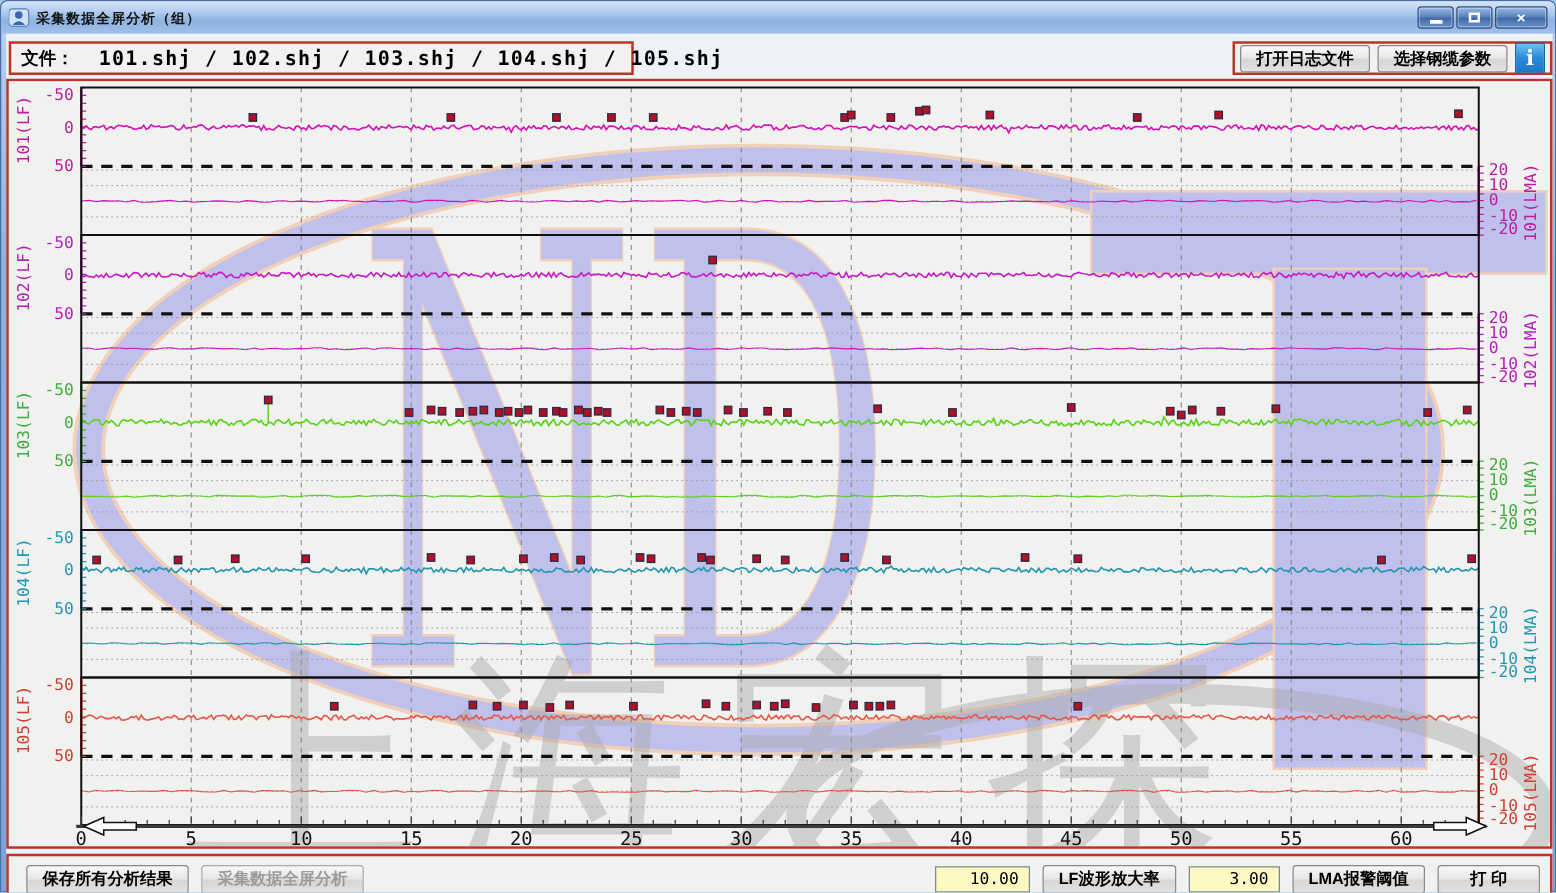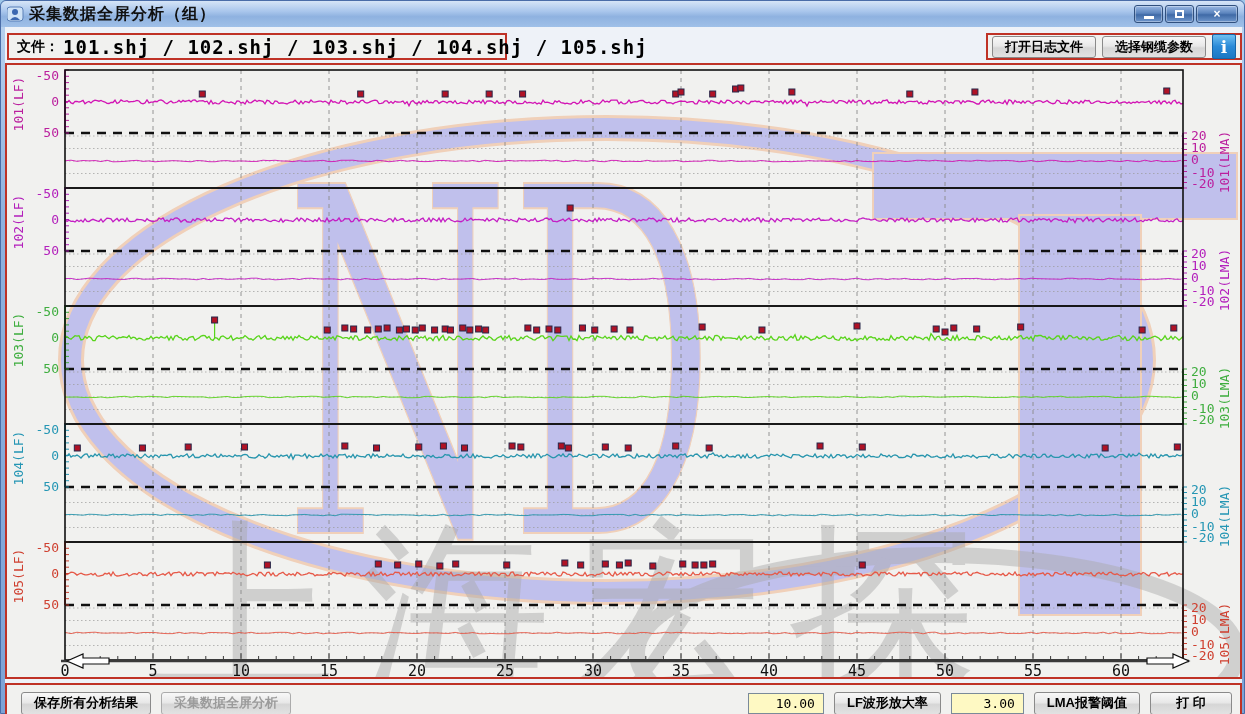--- a/index.html
+++ b/index.html
@@ -6,37 +6,37 @@
   html,body { width:1245px; height:714px; background:#9ec7e8; font-family:"Liberation Sans",sans-serif; overflow:hidden; }
   .window { position:relative; width:1245px; height:714px;
     background:linear-gradient(#bcd4f0,#8fb2de 30%,#7da3d6);
     border:1px solid #4a6da8; border-radius:6px 6px 0 0; }
   
   .titlebar { position:absolute; left:0; top:0; right:0; height:26px;
     display:flex; align-items:center; padding:0 6px;
     background:linear-gradient(#d6e5f7,#a9c6ec 40%,#8fb2e0 60%,#9fc0e8);
     border-radius:6px 6px 0 0; }
   .title-icon { width:17px; height:16px; margin-right:5px; flex:0 0 auto; }
-  .title-text { font-size:16px; font-weight:bold; color:#111; letter-spacing:1px; }
+  .title-text { font-size:11px; font-weight:bold; color:#111; letter-spacing:1px; }
   .winbtns { margin-left:auto; display:flex; gap:2px; }
   .winbtn { width:29px; height:18px; border:1px solid #30507e; border-radius:3px;
     background:linear-gradient(#9ab9e4,#5b84bd 45%,#3f6aa6 55%,#6e96cc);
     color:#fff; display:flex; align-items:center; justify-content:center;
     font-size:12px; font-weight:bold; cursor:default; box-shadow:inset 0 0 0 1px rgba(255,255,255,.35); }
   .winbtn.close { width:42px; }
   .glyph-min { display:block; width:10px; height:3px; background:#fff; margin-top:7px; }
   .glyph-max { display:block; width:9px; height:8px; border:2px solid #fff; }
   
   .content-bg { position:absolute; left:4px; top:26px; width:1237px; height:684px; background:#eef2f8; }
   .topbar { position:absolute; left:4px; top:32px; width:1237px; height:27px; }
   .file-box { position:absolute; left:2px; top:0; width:500px; height:27px;
     border:2px solid #bf3226; background:#f1f1ef; display:flex; align-items:center;
     padding:0 8px; font-size:14px; font-weight:bold; color:#000; white-space:nowrap;
     font-family:"Liberation Sans",sans-serif; }
-  .file-box .files { margin-left:4px; letter-spacing:1px; font-family:"DejaVu Sans Mono",monospace; font-size:19px; }
+  .file-box .files { margin-left:20px; letter-spacing:1px; font-family:"DejaVu Sans Mono",monospace; font-size:16px; }
   .right-group { position:absolute; right:0; top:0; height:27px; border:2px solid #bf3226;
     background:#f1f1ef; display:flex; align-items:center; gap:6px; padding:0 4px; }
   .btn { height:22px; padding:0 12px; font-size:13px; font-weight:bold; color:#000;
     background:linear-gradient(#f8f8f8,#e8e8e8 45%,#d6d6d6 55%,#e2e2e2);
     border:1px solid #8a8a8a; border-radius:3px; display:flex; align-items:center;
     justify-content:center; cursor:default; white-space:nowrap; font-family:"Liberation Sans",sans-serif;}
   .btn.disabled { color:#9b9b9b; border-color:#ababab; }
   .info-btn { width:24px; height:25px; border:1px solid #1565a8; border-radius:2px;
     background:linear-gradient(#6fc0f2,#2a8ad8 50%,#1b78c4); color:#fff;
     font-family:"DejaVu Serif",serif; font-weight:bold; font-size:17px;

